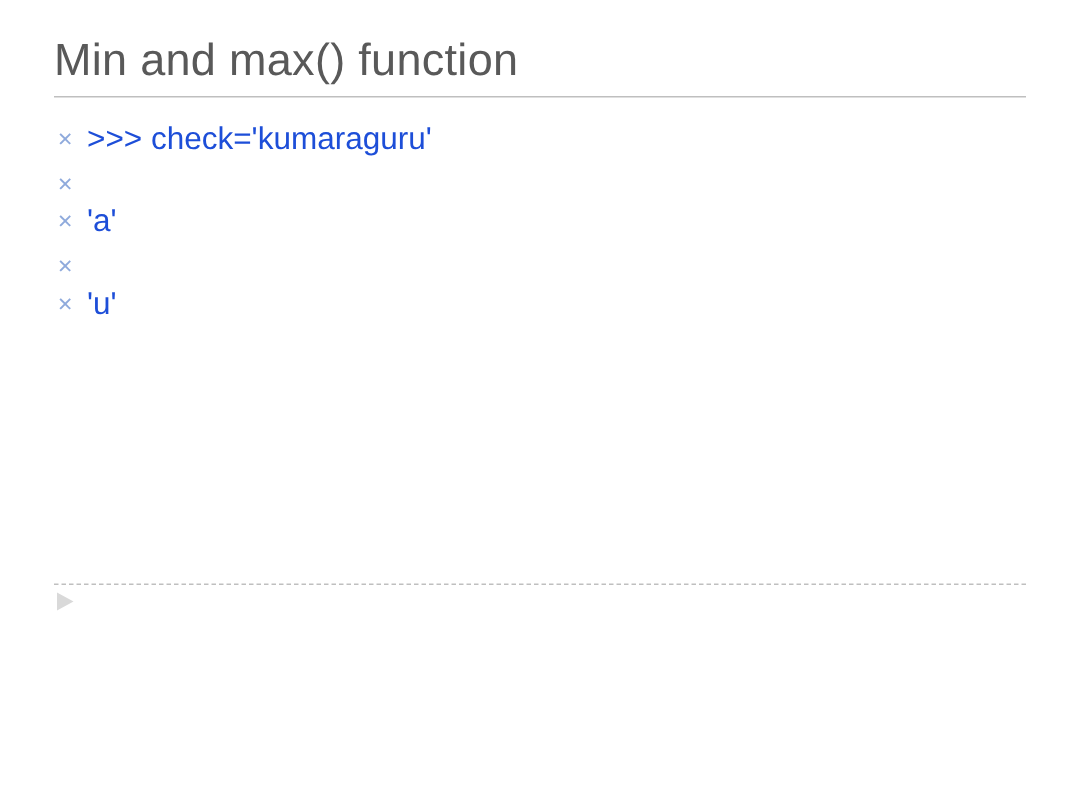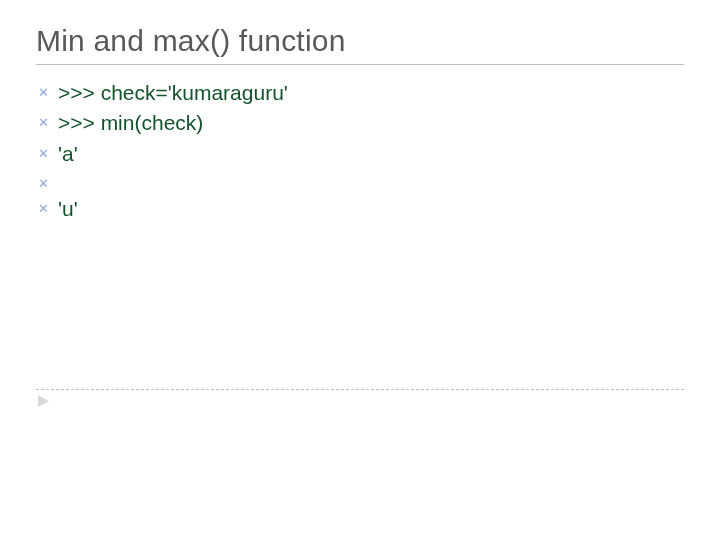--- a/index.html
+++ b/index.html
@@ -38,21 +38,21 @@
   }
   .bullet {
     flex: 0 0 auto;
     width: 20px;
     font-size: 13px;
     color: #8faadc;
     padding-top: 5px;
   }
   .text {
     font-size: 21px;
-    color: #14532d;
+    color: #1d4ed8;
   }
   .footer-line {
     position: absolute;
     left: 36px;
     right: 36px;
     bottom: 30px;
     border-top: 1px dashed #bfbfbf;
   }
   .play-icon {
     position: absolute;
@@ -72,21 +72,20 @@
 
   <div class="content">
 
     <div class="item">
       <span class="bullet">✕</span>
       <span class="text">&gt;&gt;&gt; check='kumaraguru'</span>
     </div>
 
     <div class="item">
       <span class="bullet">✕</span>
-      <span class="text">&gt;&gt;&gt; min(check)</span>
     </div>
 
     <div class="item">
       <span class="bullet">✕</span>
       <span class="text">'a'</span>
     </div>
 
     <div class="item">
       <span class="bullet">✕</span>
     </div>

